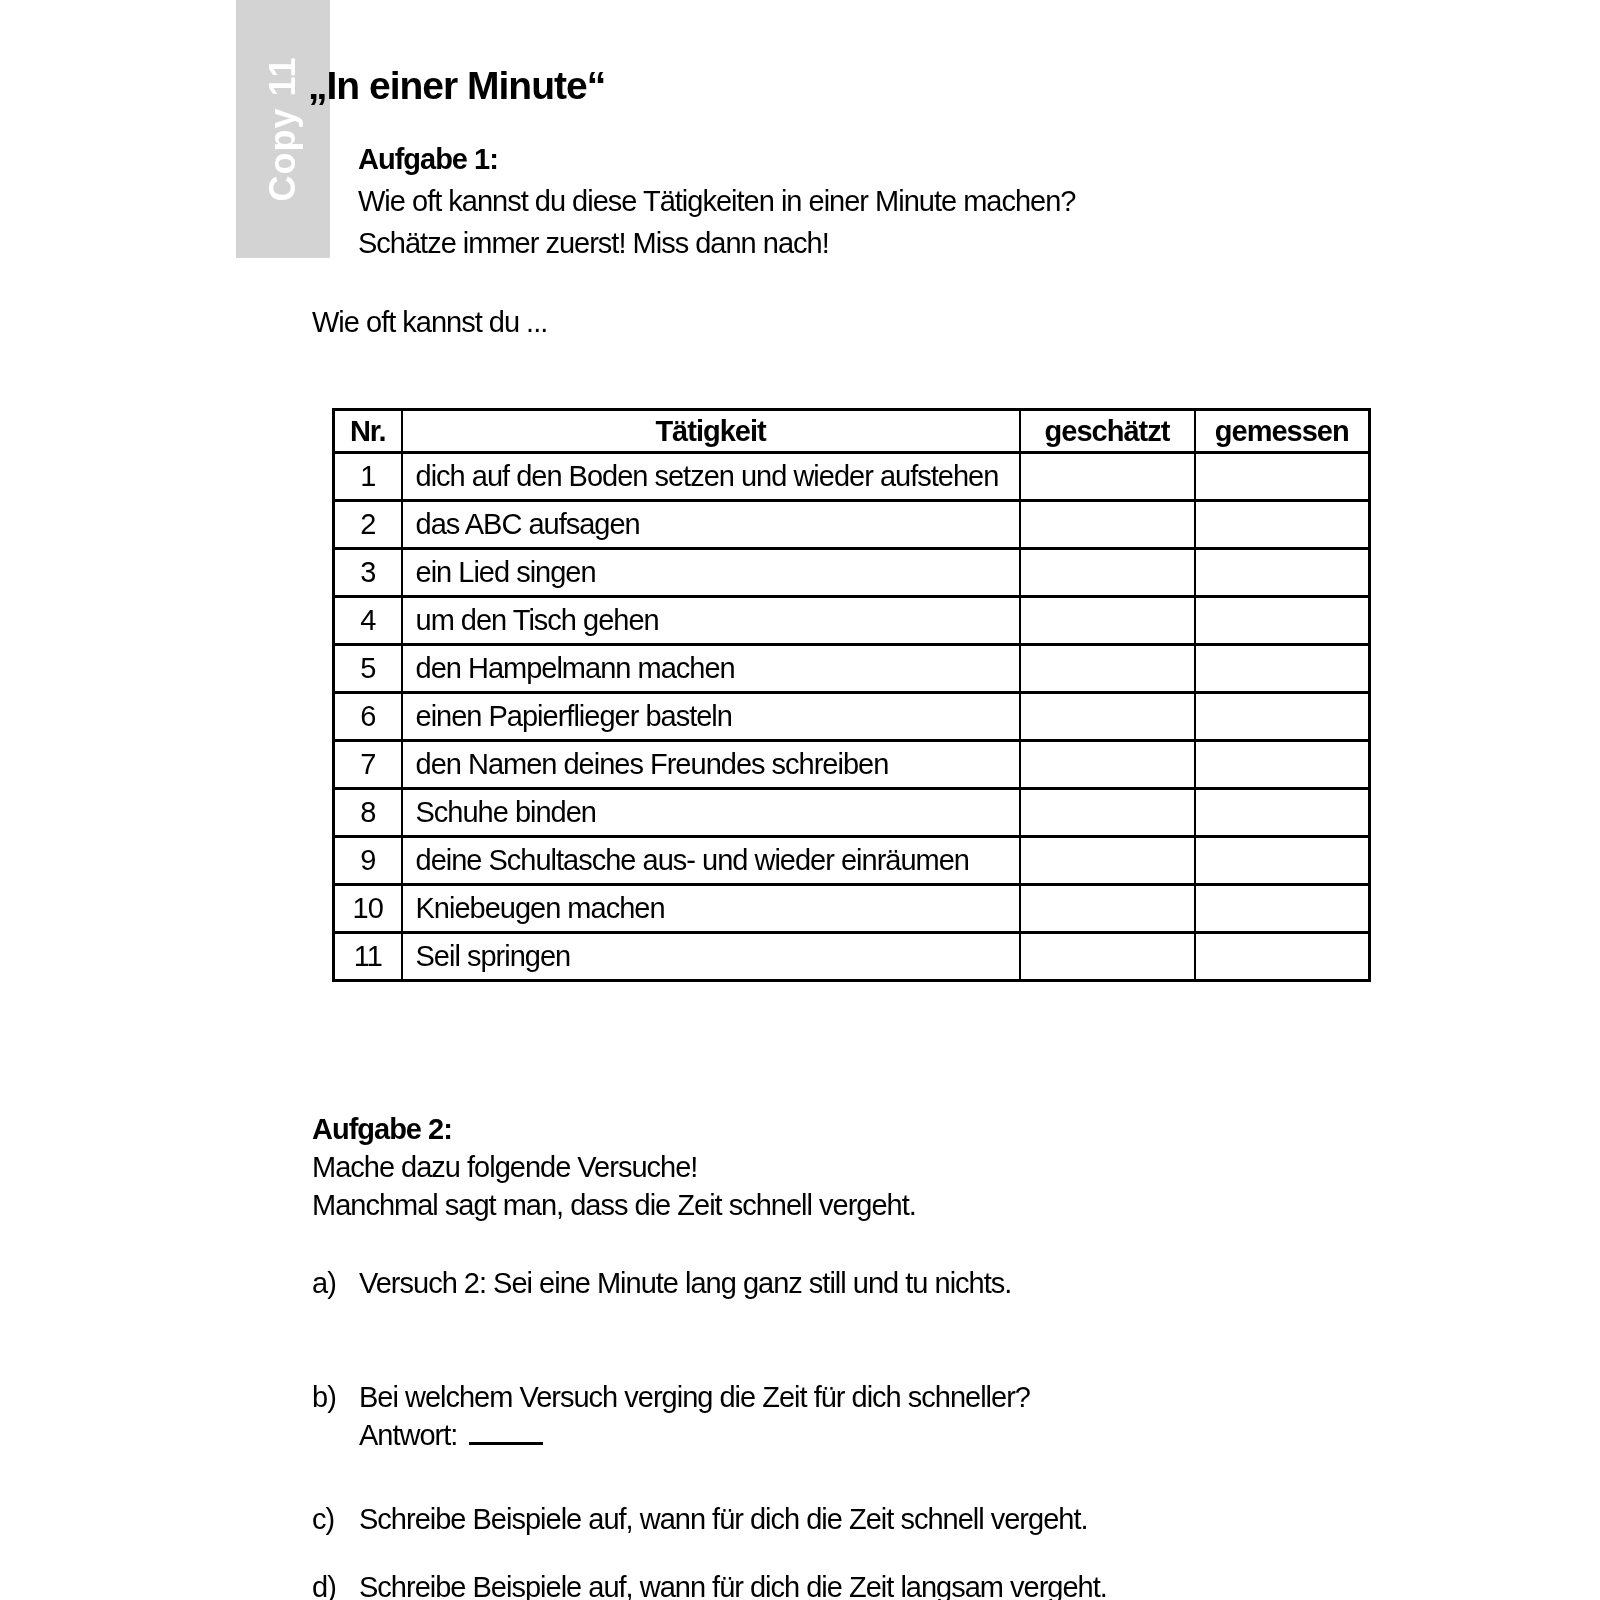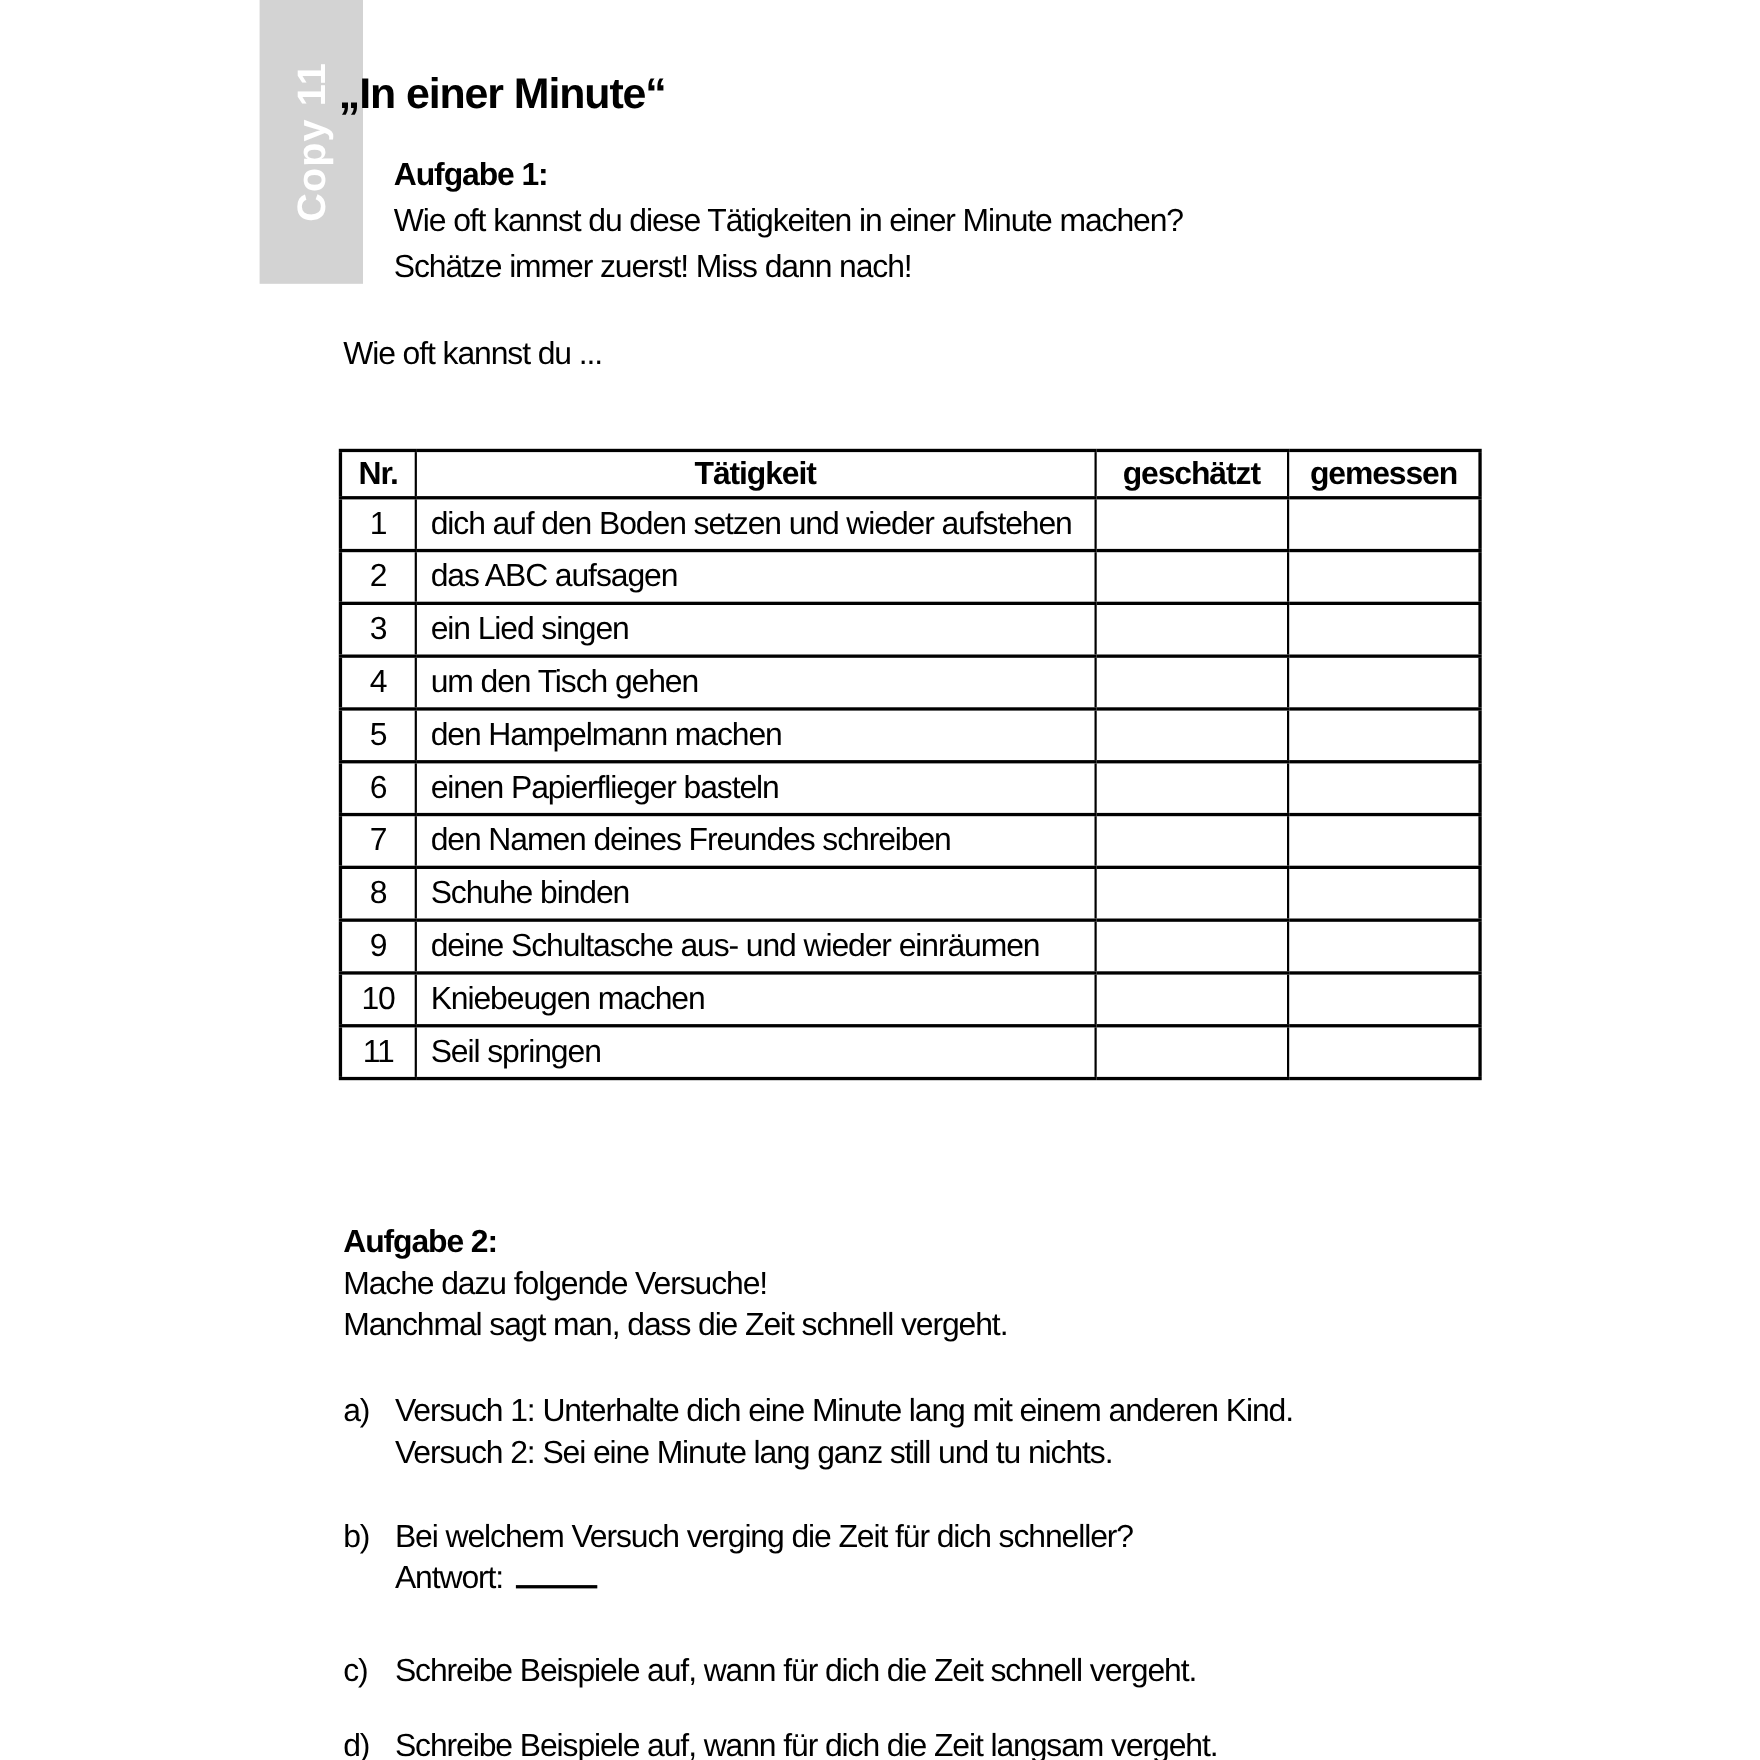--- a/index.html
+++ b/index.html
@@ -68,21 +68,21 @@
   .worksheet-table {
     position: absolute;
     left: 308px;
     top: 408px;
     width: 1036px;
     border-collapse: collapse;
     table-layout: fixed;
     font-size: 29px;
     letter-spacing: -1px;
   }
-  .worksheet-table { border: 3px solid #000000; }
+  .worksheet-table { border: 3px solid #000000; margin-left: 24px; }
   .worksheet-table th,
   .worksheet-table td {
     border: solid #000000;
     border-width: 3px 2px;
     padding: 0;
     overflow: hidden;
     white-space: nowrap;
   }
   .worksheet-table th {
     height: 40px;
@@ -228,21 +228,20 @@
 
   <div class="task2">
     <div class="heading-bold">Aufgabe 2:</div>
     <div>Mache dazu folgende Versuche!</div>
     <div>Manchmal sagt man, dass die Zeit schnell vergeht.</div>
   </div>
 
   <div class="list-item item-a">
     <span class="item-label">a)</span>
     <span class="item-content">
-      <span style="display:block">Versuch 1: Unterhalte dich eine Minute lang mit einem anderen Kind.</span>
       <span style="display:block">Versuch 2: Sei eine Minute lang ganz still und tu nichts.</span>
     </span>
   </div>
 
   <div class="list-item item-b">
     <span class="item-label">b)</span>
     <span class="item-content">
       <span style="display:block">Bei welchem Versuch verging die Zeit für dich schneller?</span>
       <span style="display:block"><span>Antwort:</span><span class="answer-blank"></span></span>
     </span>

